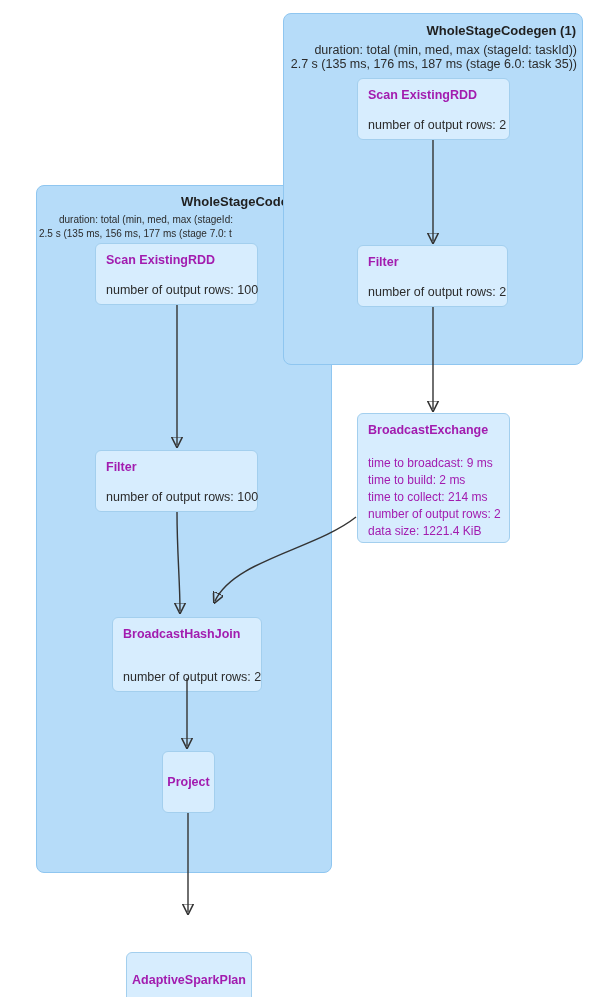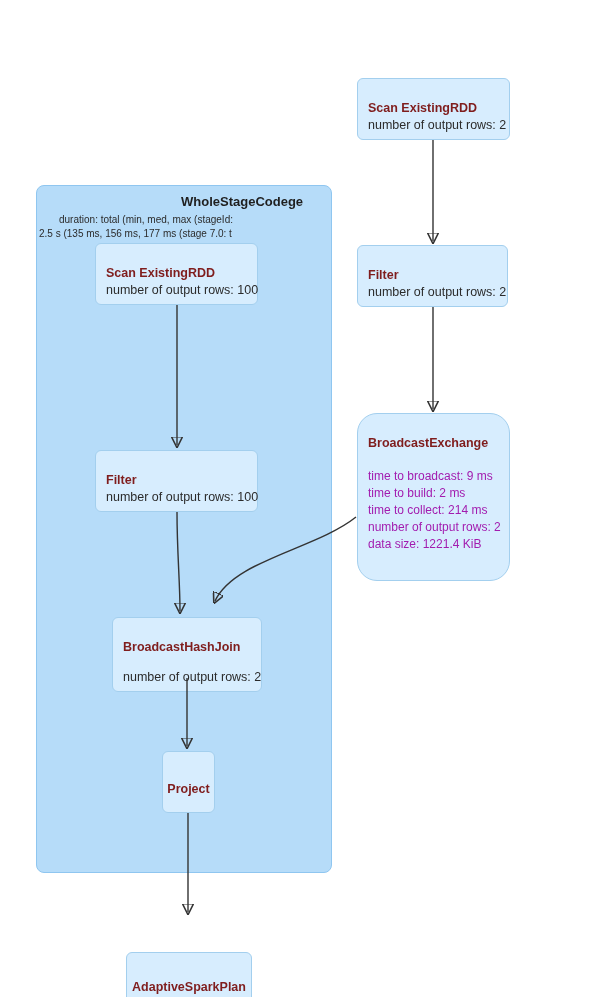--- a/index.html
+++ b/index.html
@@ -19,50 +19,57 @@
   .cluster-right .cl-durs{position:absolute;top:29px;right:5px;text-align:right;
     font-size:12.5px;line-height:14px;white-space:nowrap;color:#2b2b2b;}
   .cluster-left .cl-title{top:8px;left:144px;}
   .cluster-left .cl-dur1{top:28px;left:22px;}
   .cluster-left .cl-dur2{top:42px;left:2px;}
   .node{
     position:absolute;background:#d7edfe;border:1.5px solid #a3cfee;border-radius:6px;
     box-sizing:border-box;z-index:3;padding:9px 10px 7px 10px;
     display:flex;flex-direction:column;justify-content:space-between;
   }
-  .node-title{font-size:12.5px;font-weight:bold;white-space:nowrap;color:#7f1d1d;margin-top:13px;}
+  .node-title{font-size:12.5px;font-weight:bold;white-space:nowrap;color:#a21caf;}
   .node-metric{font-size:12.5px;white-space:nowrap;color:#2b2b2b;}
   .node-metrics{font-size:12px;line-height:17px;white-space:nowrap;color:#a21caf;}
   .node.single{justify-content:center;align-items:center;padding:1px;}
   .edges{position:absolute;left:0;top:0;width:614px;height:997px;z-index:4;pointer-events:none;}
   .edges path{stroke:#333333;stroke-width:1.4;fill:none;}
 </style>
 </head>
 <body>
 
 <div class="canvas">
 
   <div class="cluster cluster-left">
     <div class="cl-title">WholeStageCodege</div>
     <div class="cl-dur cl-dur1">duration: total (min, med, max (stageId:</div>
     <div class="cl-dur cl-dur2">2.5 s (135 ms, 156 ms, 177 ms (stage 7.0: t</div>
   </div>
 
+  <div class="cluster cluster-right">
+    <div class="cl-title">WholeStageCodegen (1)</div>
+    <div class="cl-durs">
+      <div>duration: total (min, med, max (stageId: taskId))</div>
+      <div>2.7 s (135 ms, 176 ms, 187 ms (stage 6.0: task 35))</div>
+    </div>
+  </div>
 
   <div class="node" style="left:357px;top:78px;width:153px;height:62px;">
     <div class="node-title">Scan ExistingRDD</div>
     <div class="node-metric">number of output rows: 2</div>
   </div>
 
   <div class="node" style="left:357px;top:245px;width:151px;height:62px;">
     <div class="node-title">Filter</div>
     <div class="node-metric">number of output rows: 2</div>
   </div>
 
-  <div class="node" style="left:357px;top:413px;width:153px;height:168px;justify-content:flex-start;border-radius:20px;">
+  <div class="node" style="left:357px;top:413px;width:153px;height:130px;justify-content:flex-start;">
     <div class="node-title" style="margin-bottom:18px;">BroadcastExchange</div>
     <div class="node-metrics">
       <div>time to broadcast: 9 ms</div>
       <div>time to build: 2 ms</div>
       <div>time to collect: 214 ms</div>
       <div>number of output rows: 2</div>
       <div>data size: 1221.4 KiB</div>
     </div>
   </div>
 

